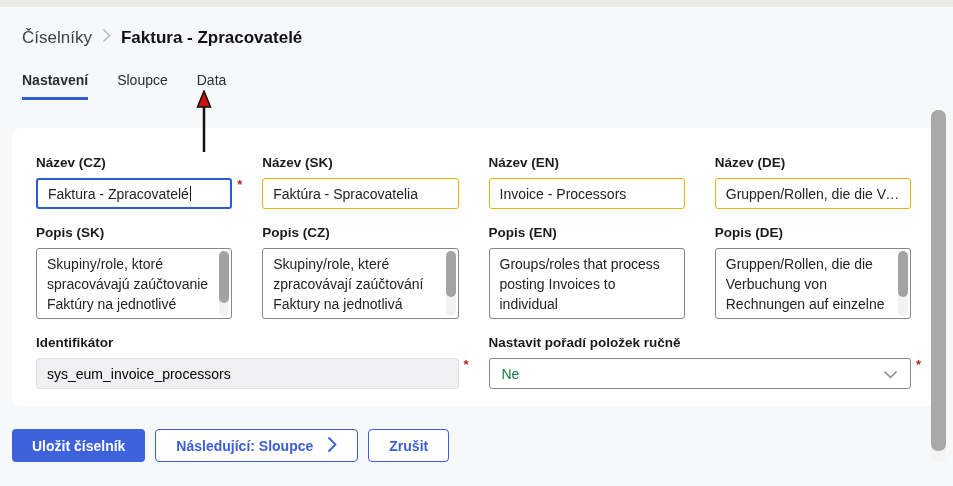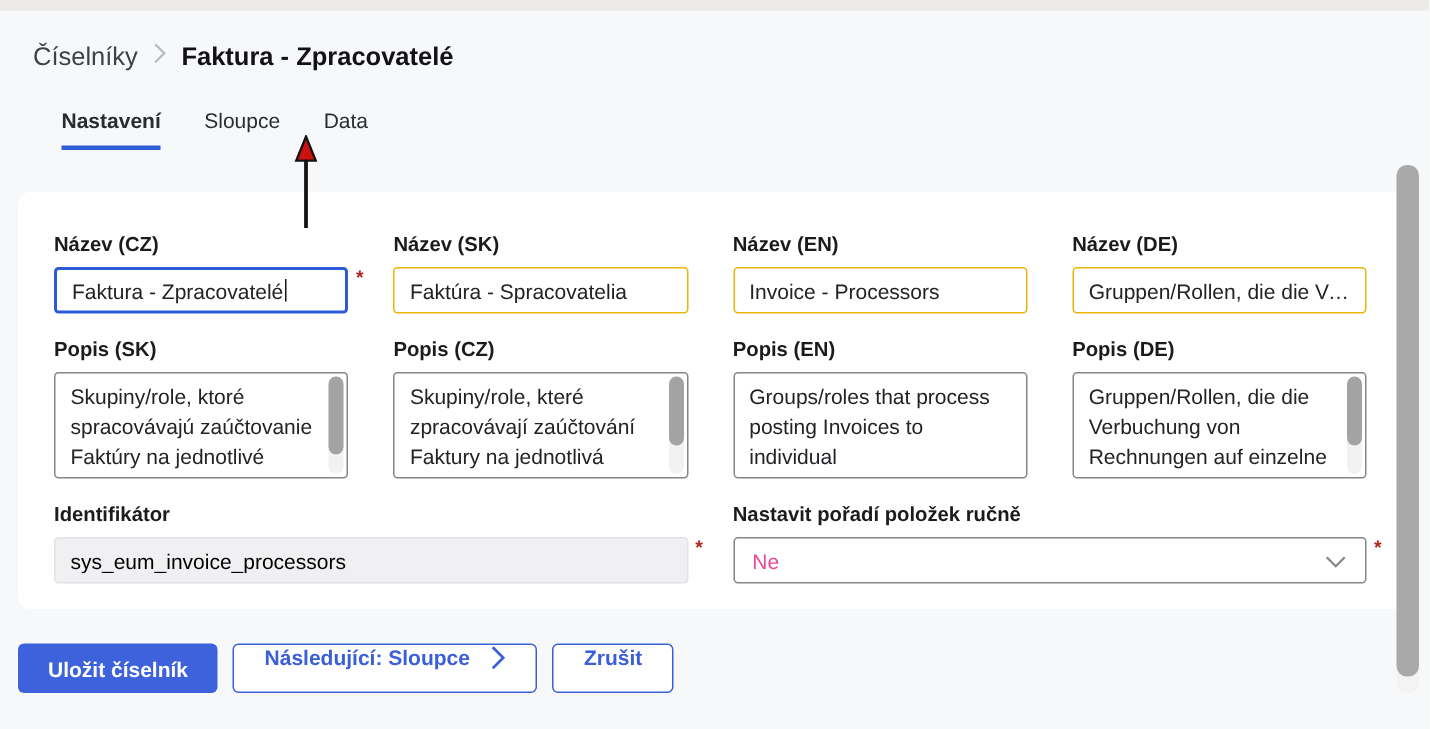--- a/index.html
+++ b/index.html
@@ -14,21 +14,21 @@
 
   
   .breadcrumb { display:flex; align-items:flex-start; gap:10px; padding:21px 0 0 22px; }
   .crumb-root { font-size:17px; color:#3e4147; }
   .crumb-sep { display:flex; align-items:center; }
   .crumb-current { font-size:17px; font-weight:700; color:#121214; }
 
   
   .tabs { display:flex; gap:29px; margin:24px 0 0 22px; }
   .tab { font-size:14px; color:#2b2c30; padding-bottom:9px; cursor:pointer; }
-  .tab.active { font-weight:700; border-bottom:3px solid #2f5ed9;margin-left:19px; }
+  .tab.active { font-weight:700; border-bottom:3px solid #2f5ed9; }
 
   
   .annotation-arrow { position:absolute; left:196px; top:90px; width:16px; height:64px; }
 
   
   .card {
     margin:28px 12px 0 12px;
     width:929px;
     background:#ffffff;
     border-radius:8px;
@@ -69,28 +69,28 @@
   }
   .ta-text { font-size:14px; line-height:20px; color:#232327; white-space:pre-line; }
   .ta-track { position:absolute; top:2px; right:2px; bottom:2px; width:10px; background:#f2f2f2; border-radius:5px; }
   .ta-thumb { position:absolute; top:2px; right:2px; width:10px; height:46px; background:#a3a3a3; border-radius:5px; }
 
   
   .select-like {
     flex:1; min-width:0; height:31px;
     border:1px solid #85868a; border-radius:3px; background:#fff;
     display:flex; align-items:center; justify-content:space-between;
-    padding:0 12px; font-size:14px; color:#ec4899; cursor:pointer;
+    padding:0 12px; font-size:14px; color:#15803d; cursor:pointer;
   }
 
   
   .actions { display:flex; gap:10px; margin:23px 0 0 12px; }
   .btn { height:33px; border-radius:4px; font-family:inherit; font-size:14px; font-weight:700; cursor:pointer; }
   .btn-primary { background:#3d62dc; color:#ffffff; border:none; padding:0 20px; }
-  .btn-outline { background:#ffffff; color:#3b5ed9; border:1.5px solid #3b5ed9; padding:0 20px; display:flex; gap:14px; }
+  .btn-outline { background:#ffffff; color:#3b5ed9; border:1.5px solid #3b5ed9; padding:0 20px; display:flex; align-items:center; gap:14px; }
 
   
   .page-scrollbar-track { position:absolute; top:110px; right:7px; width:15px; height:352px; background:#f3f3f3; border-radius:7px; }
   .page-scrollbar-thumb { position:absolute; top:0; left:0; width:15px; height:341px; background:#a9a9a9; border-radius:7px; }
 </style>
 </head>
 <body>
 
 <div class="top-strip"></div>
 

